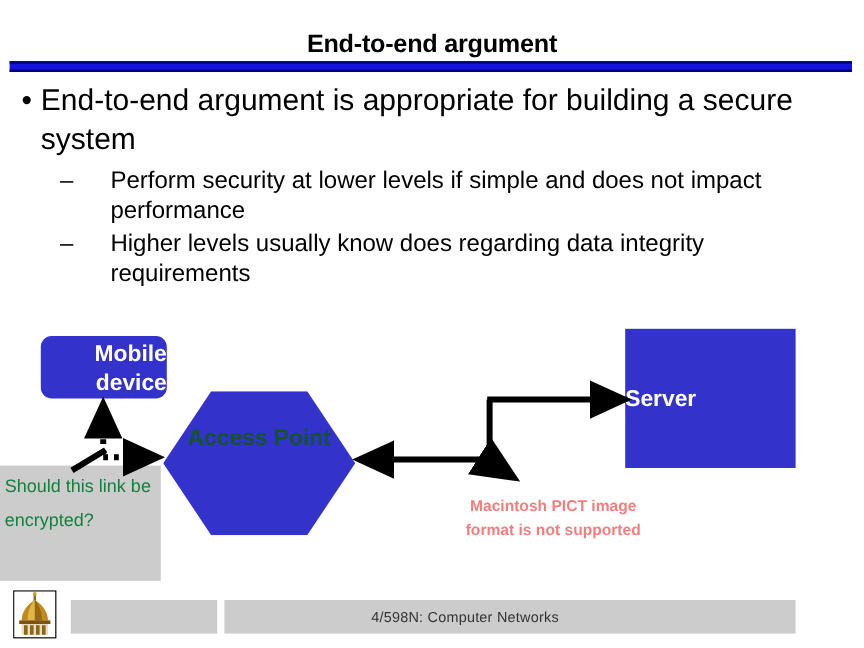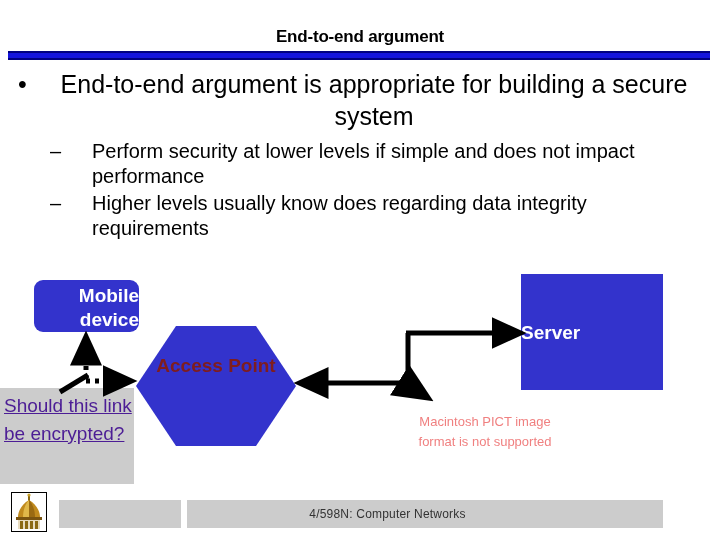--- a/index.html
+++ b/index.html
@@ -5,80 +5,80 @@
   html,body{margin:0;padding:0;}
   body{
     width:720px;height:540px;background:#ffffff;overflow:hidden;position:relative;
     font-family:"Liberation Sans", sans-serif;color:#000;
   }
   .slide{position:absolute;inset:0;}
 
   
   .title{
     position:absolute;left:0;top:22px;width:720px;text-align:center;
-    font-size:17px;font-weight:bold;letter-spacing:-0.2px;color:#000000;
+    font-size:21px;font-weight:bold;letter-spacing:-0.2px;color:#000000;
     line-height:30px;white-space:nowrap;
   }
   .title-rule{
     position:absolute;left:8px;top:51px;width:702px;height:9px;
     background:#1414dc;border-top:2px solid #000080;border-bottom:2px solid #000080;
     box-sizing:border-box;
   }
 
   
   .bullet1{
     position:absolute;left:18px;top:68px;width:672px;
     font-size:25px;line-height:32px;color:#000;
   }
   .bullet1 .b-dot{position:absolute;left:0;top:0;font-size:25px;line-height:32px;}
-  .bullet1 .b-txt{display:block;margin-left:40px;text-align:center;}
+  .bullet1 .b-txt{display:block;margin-left:16px;}
 
   .sublist{position:absolute;left:50px;top:139px;width:640px;}
   .sub{position:relative;font-size:20px;line-height:25px;color:#000;margin-bottom:2px;}
   .sub .s-dash{position:absolute;left:0;top:0;}
   .sub .s-txt{display:block;margin-left:42px;}
 
   .mobile-box{
     position:absolute;left:34px;top:280px;width:105px;height:52px;
     background:#3333cc;border-radius:9px;
     color:#ffffff;font-weight:bold;font-size:19px;line-height:24px;
     text-align:right;padding-top:4px;box-sizing:border-box;
   }
 
   .hexagon{
     position:absolute;left:136px;top:326px;width:160px;height:120px;
   }
   .hexagon svg{display:block;}
   .hex-label{
     position:absolute;left:136px;top:353px;width:160px;text-align:center;
-    color:#7f1d1d;font-weight:bold;font-size:19px;line-height:26px;
+    color:#14532d;font-weight:bold;font-size:19px;line-height:26px;
     pointer-events:none;
   }
 
   .server-box{
     position:absolute;left:521px;top:274px;width:142px;height:116px;
     background:#3333cc;
   }
   .server-label{
     position:absolute;left:521px;top:322px;width:142px;
     color:#ffffff;font-weight:bold;font-size:19px;line-height:22px;
   }
 
   .callout{
     position:absolute;left:0px;top:388px;width:134px;height:96px;
     background:#cccccc;
   }
   .callout-txt{
     position:absolute;left:4px;top:392px;width:132px;
-    font-size:19px;line-height:28px;color:#4c1d95;text-decoration:underline;
+    font-size:15px;line-height:28px;color:#15803d;
   }
 
   .pict-note{
-    position:absolute;left:404px;top:412px;width:162px;text-align:center;
-    color:#f08080;font-weight:normal;font-size:13px;line-height:20px;
+    position:absolute;left:380px;top:412px;width:162px;text-align:center;
+    color:#f08080;font-weight:bold;font-size:13px;line-height:20px;
   }
 
   .arrows{position:absolute;left:0;top:0;width:720px;height:540px;pointer-events:none;}
 
   
   .footer-bar-left{position:absolute;left:59px;top:500px;width:122px;height:28px;background:#cccccc;}
   .footer-bar-main{position:absolute;left:187px;top:500px;width:476px;height:28px;background:#cccccc;}
   .footer-text{
     position:absolute;left:187px;top:500px;width:401px;height:28px;
     display:flex;align-items:center;justify-content:center;

